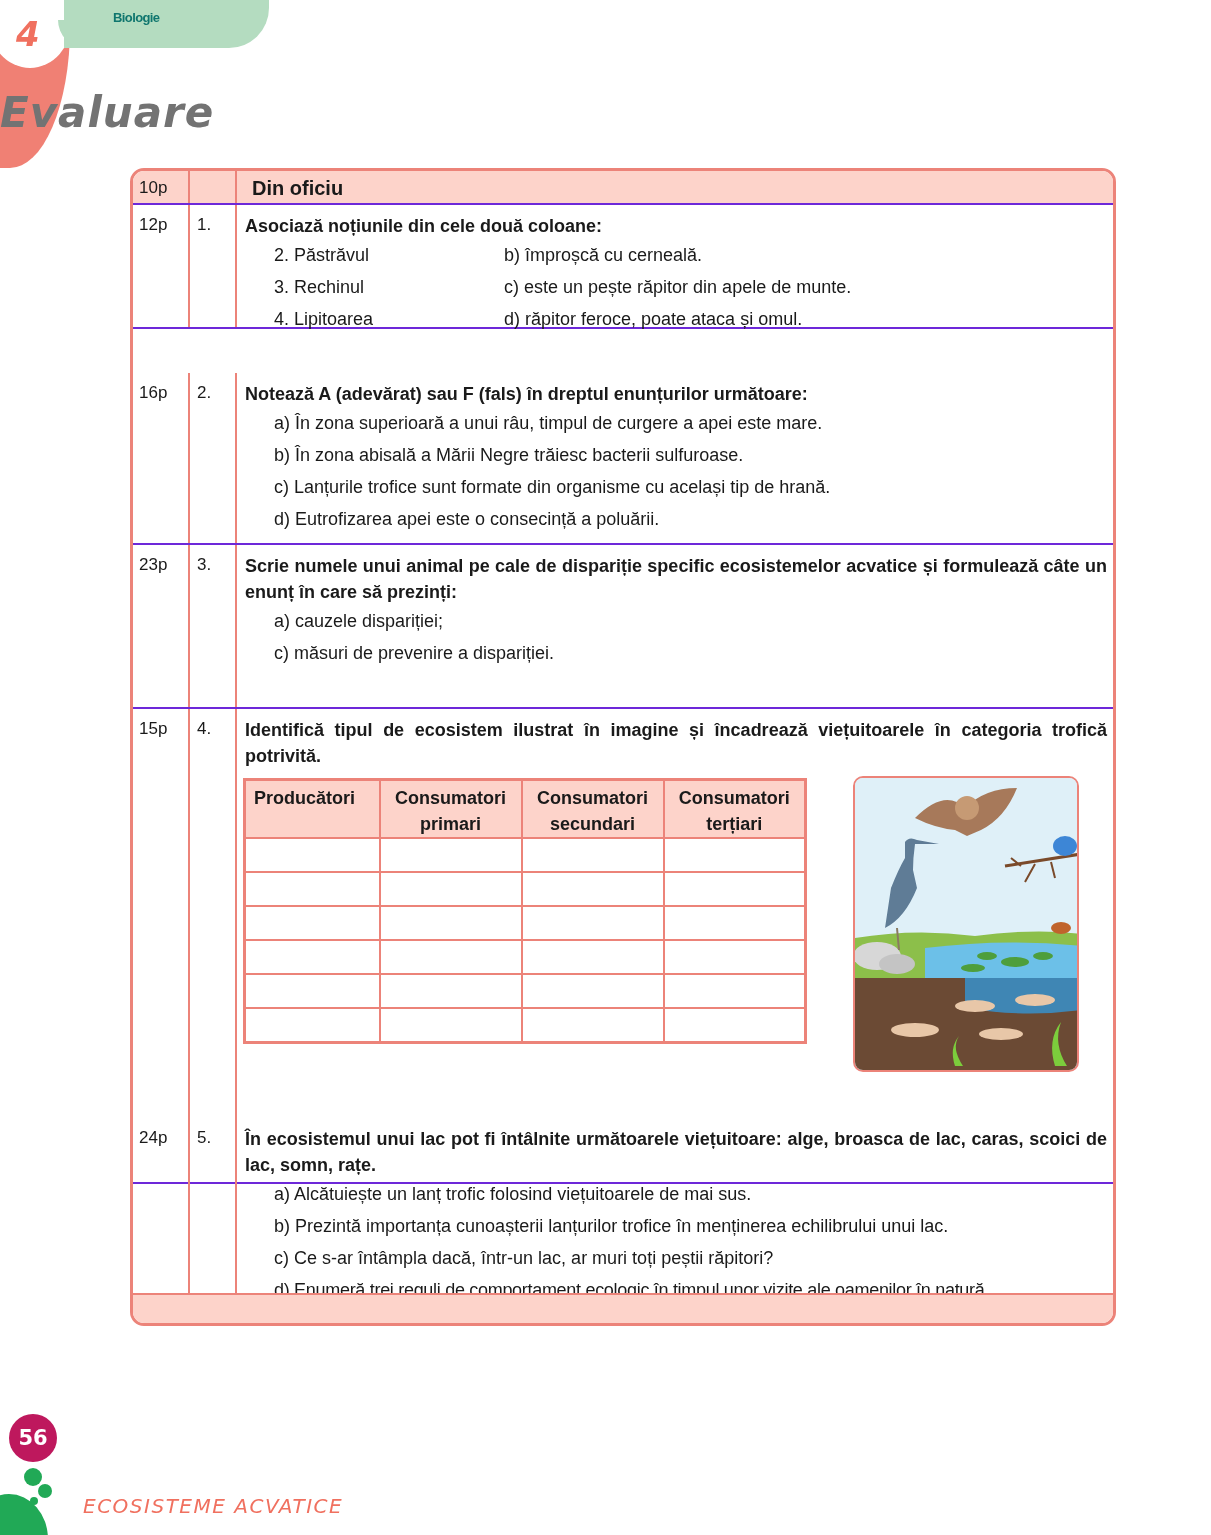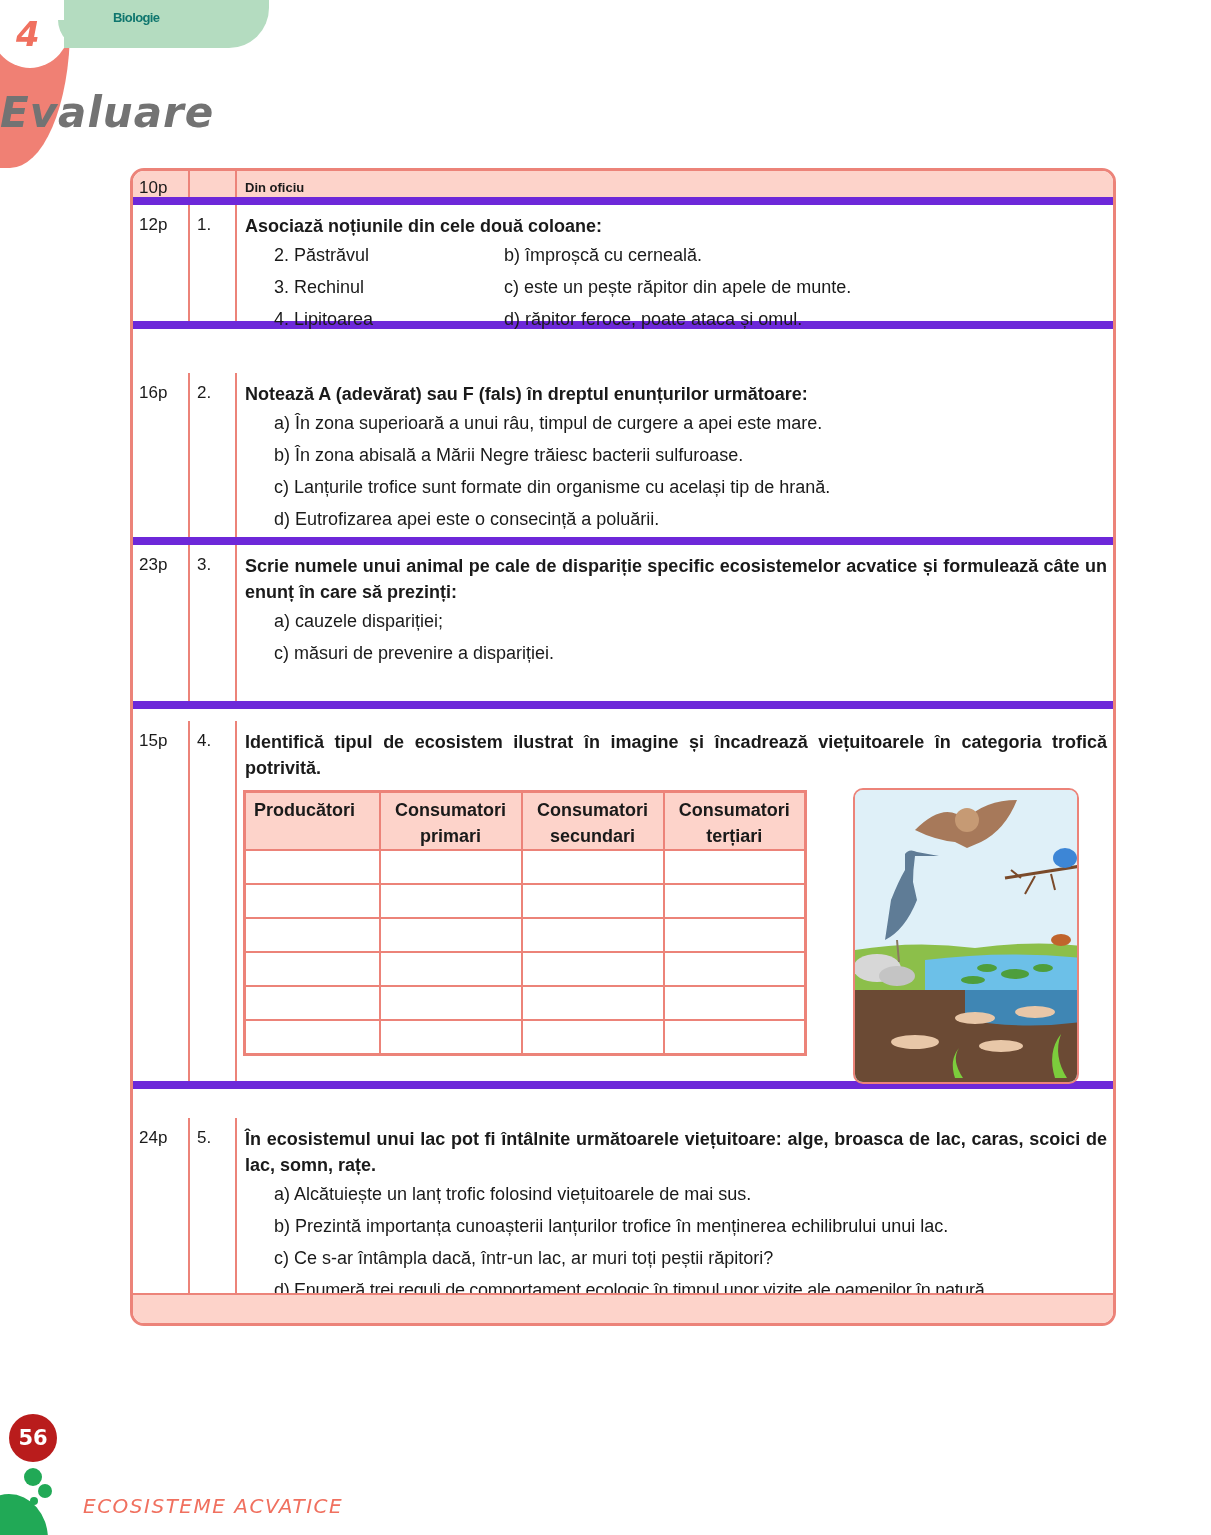--- a/index.html
+++ b/index.html
@@ -11,21 +11,21 @@
     .hdr-circle { position: absolute; left: -12px; top: -28px; width: 84px; height: 96px; background: #ffffff; border-radius: 50%; }
     .chapter-num { position: absolute; left: 16px; top: 14px; font-family: "DejaVu Sans", sans-serif; font-weight: bold; font-style: italic; font-size: 34px; color: #f0705f; }
     .hdr-green { position: absolute; left: 64px; top: 0; width: 205px; height: 48px; background: #b4dcc0; border-radius: 0 0 40px 0 / 0 0 40px 0; }
     .hdr-green::before { content: ""; position: absolute; left: -6px; top: 20px; width: 30px; height: 28px; background: #b4dcc0; border-radius: 0 0 0 30px; }
     .subject { position: absolute; left: 113px; top: 10px; font-family: "Liberation Sans", sans-serif; font-size: 13px; font-weight: bold; color: #0f766e; letter-spacing: -0.6px; }
 
     .page-title { position: absolute; left: 0; width: 1211px; top: 88px; text-align: left; font-family: "DejaVu Sans", sans-serif; font-style: italic; font-weight: bold; font-size: 42px; color: #737373; letter-spacing: 1px; }
 
     
     .eval { position: absolute; left: 130px; top: 168px; width: 986px; height: 1158px; border: 3px solid #ec8379; border-radius: 14px; overflow: hidden; }
-    .row { position: absolute; left: 0; right: 0; border-bottom: 8px solid #6d28d9; }
+    .row { position: absolute; left: 0; right: 0; border-bottom: 2px solid #6d28d9; }
     .row.hdr { background: #fdd3ca; }
     .cell-pts { position: absolute; left: 0; top: 0; bottom: 0; width: 57px; border-right: 2px solid #ec8379; padding: 10px 0 0 6px; font-size: 17px; }
     .cell-num { position: absolute; left: 57px; top: 0; bottom: 0; width: 47px; border-right: 2px solid #ec8379; padding: 10px 0 0 7px; font-size: 17px; }
     .cell-body { position: absolute; left: 104px; top: 0; bottom: 0; right: 0; padding: 8px 6px 0 8px; font-size: 18px; line-height: 26px; }
     .q { font-weight: bold; text-align: justify; }
     .sub { padding-left: 29px; line-height: 32px; }
     .match { display: flex; padding-left: 29px; line-height: 32px; }
     .match .l { width: 230px; }
     .footer-band { position: absolute; left: 0; right: 0; bottom: 0; height: 30px; background: #fdd3ca; border-top: 2px solid #ec8379; }
 
@@ -35,21 +35,21 @@
     .troph th { background: #fdd3ca; font-weight: bold; font-size: 18px; line-height: 26px; height: 58px; vertical-align: top; padding-top: 4px; }
     .troph td { height: 34px; }
     .troph th:nth-child(1) { width: 135px; text-align: left; padding-left: 8px; margin-left: 44px; }
     .troph th:nth-child(2), .troph th:nth-child(3), .troph th:nth-child(4) { width: 142px; text-align: center; }
 
     
     .illus { position: absolute; left: 616px; top: 67px; width: 226px; height: 296px; border: 2px solid #ec8379; border-radius: 10px; overflow: hidden; background: #dff0f8; }
     .illus svg { display: block; }
 
     
-    .page-num-circle { position: absolute; left: 9px; top: 1414px; width: 48px; height: 48px; border-radius: 50%; background: #b91c1c; color: #fff; font-weight: bold; font-size: 21px; text-align: center; line-height: 48px; font-family: "DejaVu Sans", sans-serif; }
+    .page-num-circle { position: absolute; left: 9px; top: 1414px; width: 48px; height: 48px; border-radius: 50%; background: #be185d; color: #fff; font-weight: bold; font-size: 21px; text-align: center; line-height: 48px; font-family: "DejaVu Sans", sans-serif; }
     .dot1 { position: absolute; left: 24px; top: 1468px; width: 18px; height: 18px; border-radius: 50%; background: #21a956; }
     .dot2 { position: absolute; left: 38px; top: 1484px; width: 14px; height: 14px; border-radius: 50%; background: #21a956; }
     .dot3 { position: absolute; left: 30px; top: 1497px; width: 8px; height: 8px; border-radius: 50%; background: #21a956; }
     .blob { position: absolute; left: -30px; top: 1494px; width: 78px; height: 90px; border-radius: 50%; background: #21a956; }
     .chapter-footer { position: absolute; left: 83px; top: 1494px; font-family: "DejaVu Sans", sans-serif; font-style: italic; font-size: 20px; color: #f0705f; letter-spacing: 1.5px; }
   </style>
 </head>
 <body>
 
 <div class="hdr-red"></div>
@@ -58,21 +58,21 @@
 <div class="hdr-green"></div>
 <div class="subject">Biologie</div>
 
 <h1 class="page-title">Evaluare</h1>
 
 <div class="eval">
 
   <div class="row hdr" style="top:0; height:34px;">
     <div class="cell-pts" style="padding-top:7px;">10p</div>
     <div class="cell-num"></div>
-    <div class="cell-body" style="padding-top:4px; font-weight:bold; font-size:13px;">Din oficiu</div>
+    <div class="cell-body" style="padding-top:4px; font-weight:bold; font-size:20px;margin-left:7px;">Din oficiu</div>
   </div>
 
   <div class="row" style="top:34px; height:124px;">
     <div class="cell-pts">12p</div>
     <div class="cell-num">1.</div>
     <div class="cell-body">
       <div class="q">Asociază noțiunile din cele două coloane:</div>
       <div class="match">
           <span class="l">2. Păstrăvul</span>
           <span>b) împroșcă cu cerneală.</span>
@@ -103,21 +103,21 @@
   <div class="row" style="top:374px; height:164px;">
     <div class="cell-pts">23p</div>
     <div class="cell-num">3.</div>
     <div class="cell-body">
       <div class="q">Scrie numele unui animal pe cale de dispariție specific ecosistemelor acvatice și formulează câte un enunț în care să prezinți:</div>
       <div class="sub">a) cauzele dispariției;</div>
       <div class="sub">c) măsuri de prevenire a dispariției.</div>
     </div>
   </div>
 
-  <div class="row" style="top:550px; height:368px;">
+  <div class="row" style="top:538px; height:475px;">
     <div class="cell-pts">15p</div>
     <div class="cell-num">4.</div>
     <div class="cell-body">
       <div class="q">Identifică tipul de ecosistem ilustrat în imagine și încadrează viețuitoarele în categoria trofică potrivită.</div>
 
       <table class="troph">
         <thead>
           <tr>
             <th>Producători</th>
             <th>Consumatori primari</th>

